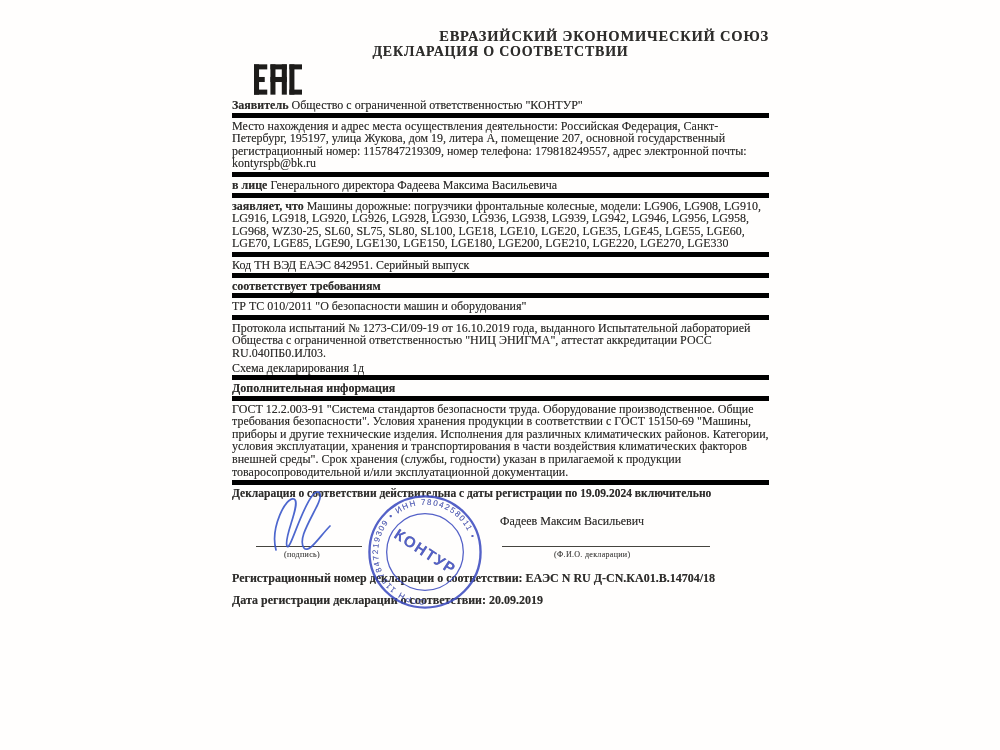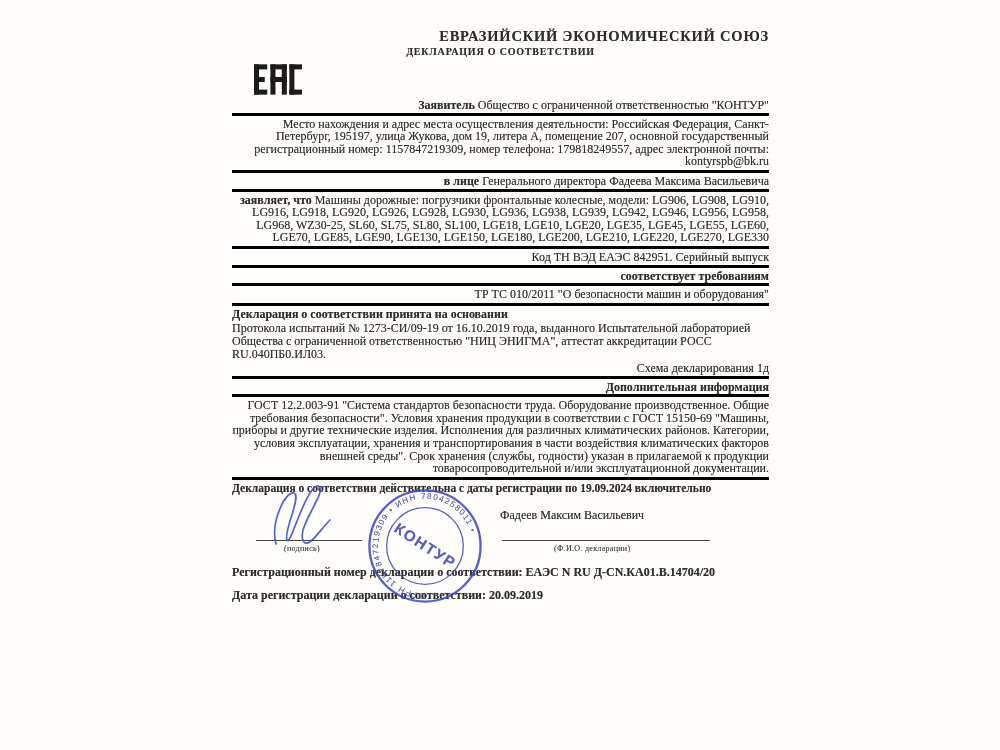--- a/index.html
+++ b/index.html
@@ -7,24 +7,24 @@
     position:relative;width:1000px;height:750px;background:#fffefd;
     font-family:"Liberation Serif","DejaVu Serif",serif;color:#2e2d2b;overflow:hidden;
   }
   .content{
     position:absolute;left:232px;top:28px;width:537px;
     font-size:12px;line-height:12.6px;
     text-shadow:0 0 0.45px rgba(70,70,70,0.55);
   }
   .doc-header{text-align:center;font-weight:bold;letter-spacing:0.8px;}
   .doc-header .h1{font-size:14.5px;line-height:16px;text-align:right;}
-  .doc-header .h2{font-size:10px;line-height:16px;}
+  .doc-header .h2{font-size:14px;line-height:16px;}
   .eac{margin:4px 0 2px 22px;display:block;}
   .row{padding:2px 0 2px 0;}
-  .rule{border-bottom:3px solid #000000;text-align:right;}
+  .rule{border-bottom:5px solid #000000;}
   .b{font-weight:bold;}
   .tight{padding-bottom:1px;}
   .sig-area{position:relative;height:64px;}
   .sigline{position:absolute;border-top:1px solid #45443f;}
   .caption{position:absolute;font-size:8px;color:#4a4947;letter-spacing:0.3px;}
   .fio-name{position:absolute;font-size:12px;}
   .stamp{position:absolute;z-index:3;opacity:0.88;}
   .handsign{position:absolute;z-index:2;}
   .regrow{font-weight:bold;font-size:12px;}
 </style>
@@ -80,23 +80,20 @@
     </div>
 
     <div class="row rule tight b">
       <span>соответствует требованиям</span>
     </div>
 
     <div class="row rule">
       <span>ТР ТС 010/2011 "О безопасности машин и оборудования"</span>
     </div>
 
-    <div class="row b" style="padding-bottom:0;">
-      <span>Декларация о соответствии принята на основании</span>
-    </div>
 
     <div class="row" style="padding-bottom:0;">
       <span>Протокола испытаний № 1273-СИ/09-19 от 16.10.2019 года, выданного Испытательной лабораторией Общества с ограниченной ответственностью "НИЦ ЭНИГМА", аттестат аккредитации РОСС RU.040ПБ0.ИЛ03.</span>
     </div>
 
     <div class="row rule tight">
       <span>Схема декларирования 1д</span>
     </div>
 
     <div class="row rule tight b">
@@ -132,21 +129,21 @@
         <text x="60" y="65" text-anchor="middle" transform="rotate(33 60 60)" font-size="15.5" font-weight="bold" letter-spacing="1.5" font-family="Liberation Sans, sans-serif" fill="#3d4cc0">КОНТУР</text>
       </svg>
 
       <div class="fio-name" style="left:268px;top:13px;">Фадеев Максим Васильевич</div>
       <div class="sigline" style="left:270px;top:44px;width:208px;"></div>
       <div class="caption" style="left:322px;top:47px;">(Ф.И.О. декларации)</div>
     </div>
 
     <div class="regrow" style="margin-top:6px;">
       <span>Регистрационный номер декларации о соответствии:</span>
-      <span>ЕАЭС N RU Д-CN.КА01.В.14704/20</span>
+      <span>ЕАЭС N RU Д-CN.КА01.В.14704/18</span>
     </div>
 
     <div class="regrow" style="margin-top:10px;">
       <span>Дата регистрации декларации о соответствии:</span>
       <span>20.09.2019</span>
     </div>
 
   </div>
 </div>
 

